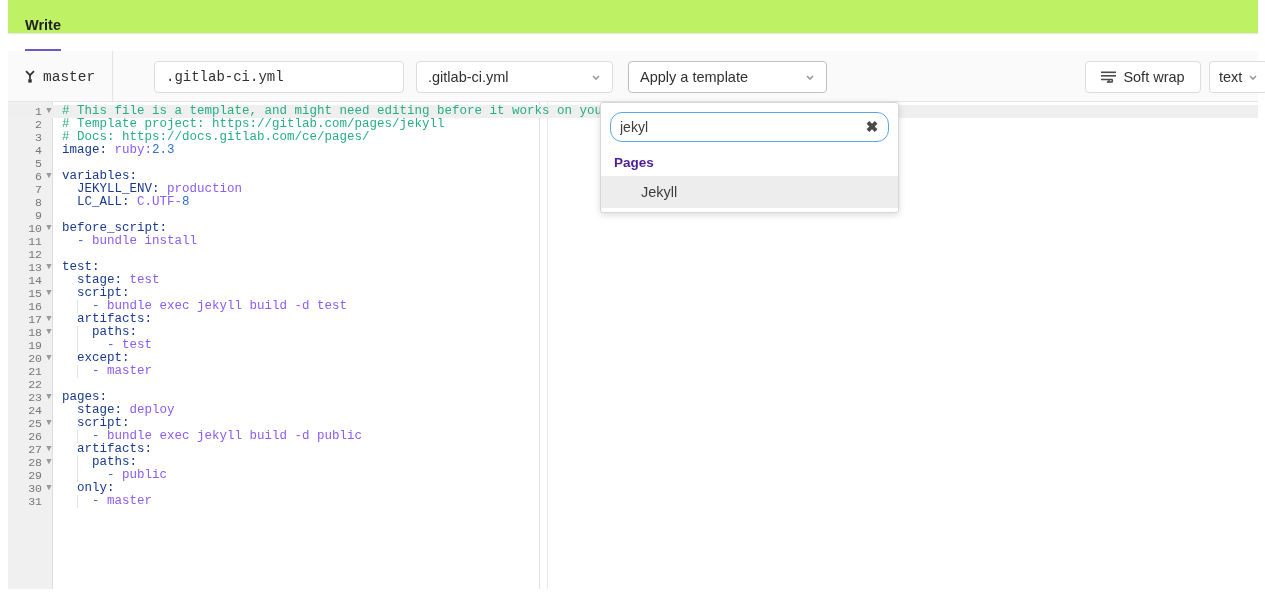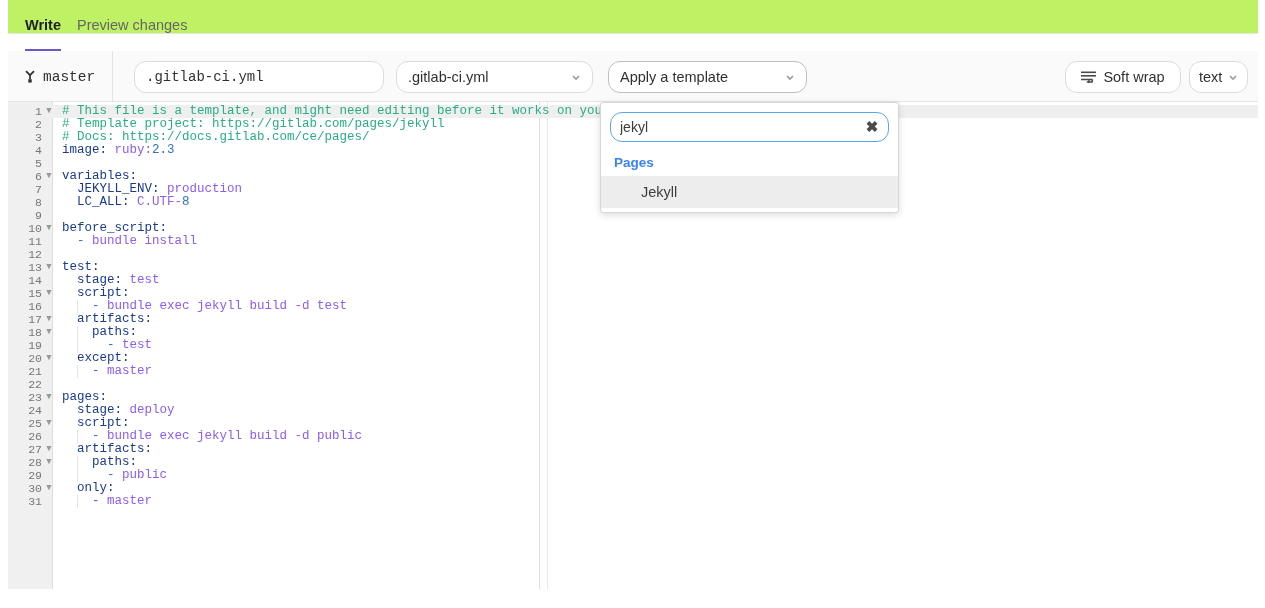--- a/index.html
+++ b/index.html
@@ -90,28 +90,29 @@
     color: #303030;
   }
   .branch-icon { display: block; }
 
   .tb-control {
     position: absolute;
     top: 10px;
     height: 32px;
     background: #ffffff;
     border: 1px solid #dcdcdc;
-    border-radius: 12px;
+    border-radius: 4px;
     box-sizing: border-box;
     display: flex;
     align-items: center;
     font-size: 14.5px;
     color: #303030;
     cursor: pointer;
     user-select: none;
+    margin-left: 20px;
   }
   #filename-input {
     left: 126px;
     width: 250px;
     padding: 0 11px;
     font-family: "Liberation Mono", "DejaVu Sans Mono", monospace;
     font-size: 14px;
     color: #303030;
     outline: none;
     background: #ffffff;
@@ -282,41 +283,38 @@
     font-size: 15px;
     font-weight: bold;
     color: #4a4a4a;
     cursor: pointer;
     user-select: none;
   }
   .group-header {
     padding: 7px 12px 6px 13px;
     font-size: 13.5px;
     font-weight: bold;
-    color: #3b82f6;
+    color: #4c1d95;
   }
   .dd-item {
     padding: 8px 12px 8px 40px;
     font-size: 14.5px;
     color: #3c3c3c;
     cursor: pointer;
   }
   .dd-item.highlight { background: #ededed; }
 </style>
 </head>
 <body>
 
 <div class="app">
 
   <div class="tabstrip">
     <div class="tab active" id="tab-write">
       <span>Write</span>
-    </div>
-    <div class="tab" id="tab-preview">
-      <span>Preview changes</span>
     </div>
   </div>
 
   <div class="toolbar">
 
     <div class="branch">
       <svg class="branch-icon" width="12" height="14" viewBox="0 0 12 14">
         <path d="M2 1.2 L6 5.2 L10 1.2" stroke="#303030" stroke-width="1.7" fill="none"></path>
         <line x1="6" y1="5.2" x2="6" y2="9.2" stroke="#303030" stroke-width="1.7"></line>
         <rect x="4.3" y="9.2" width="3.4" height="3.4" fill="#303030"></rect>

